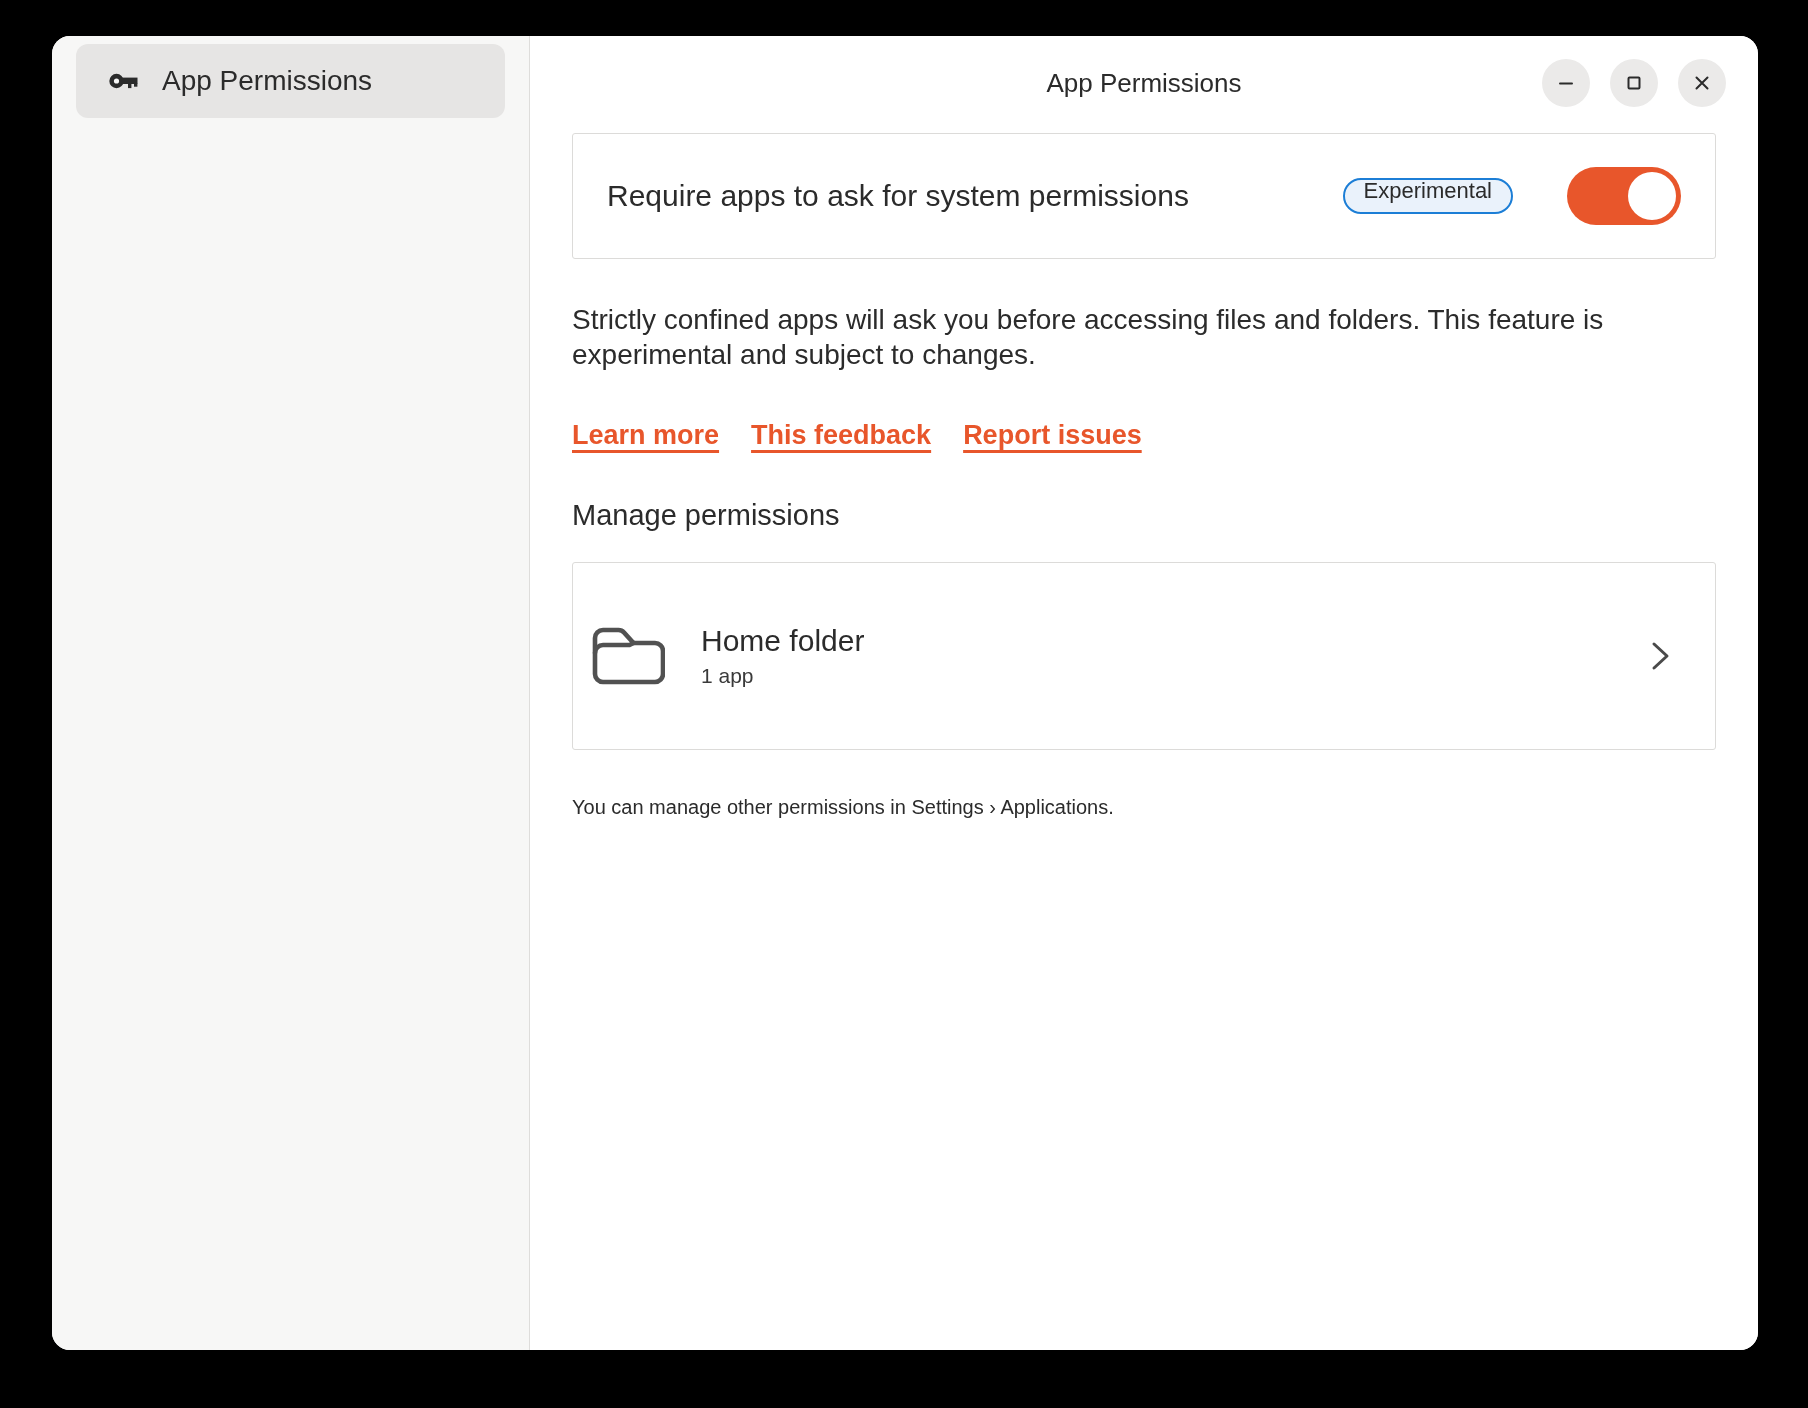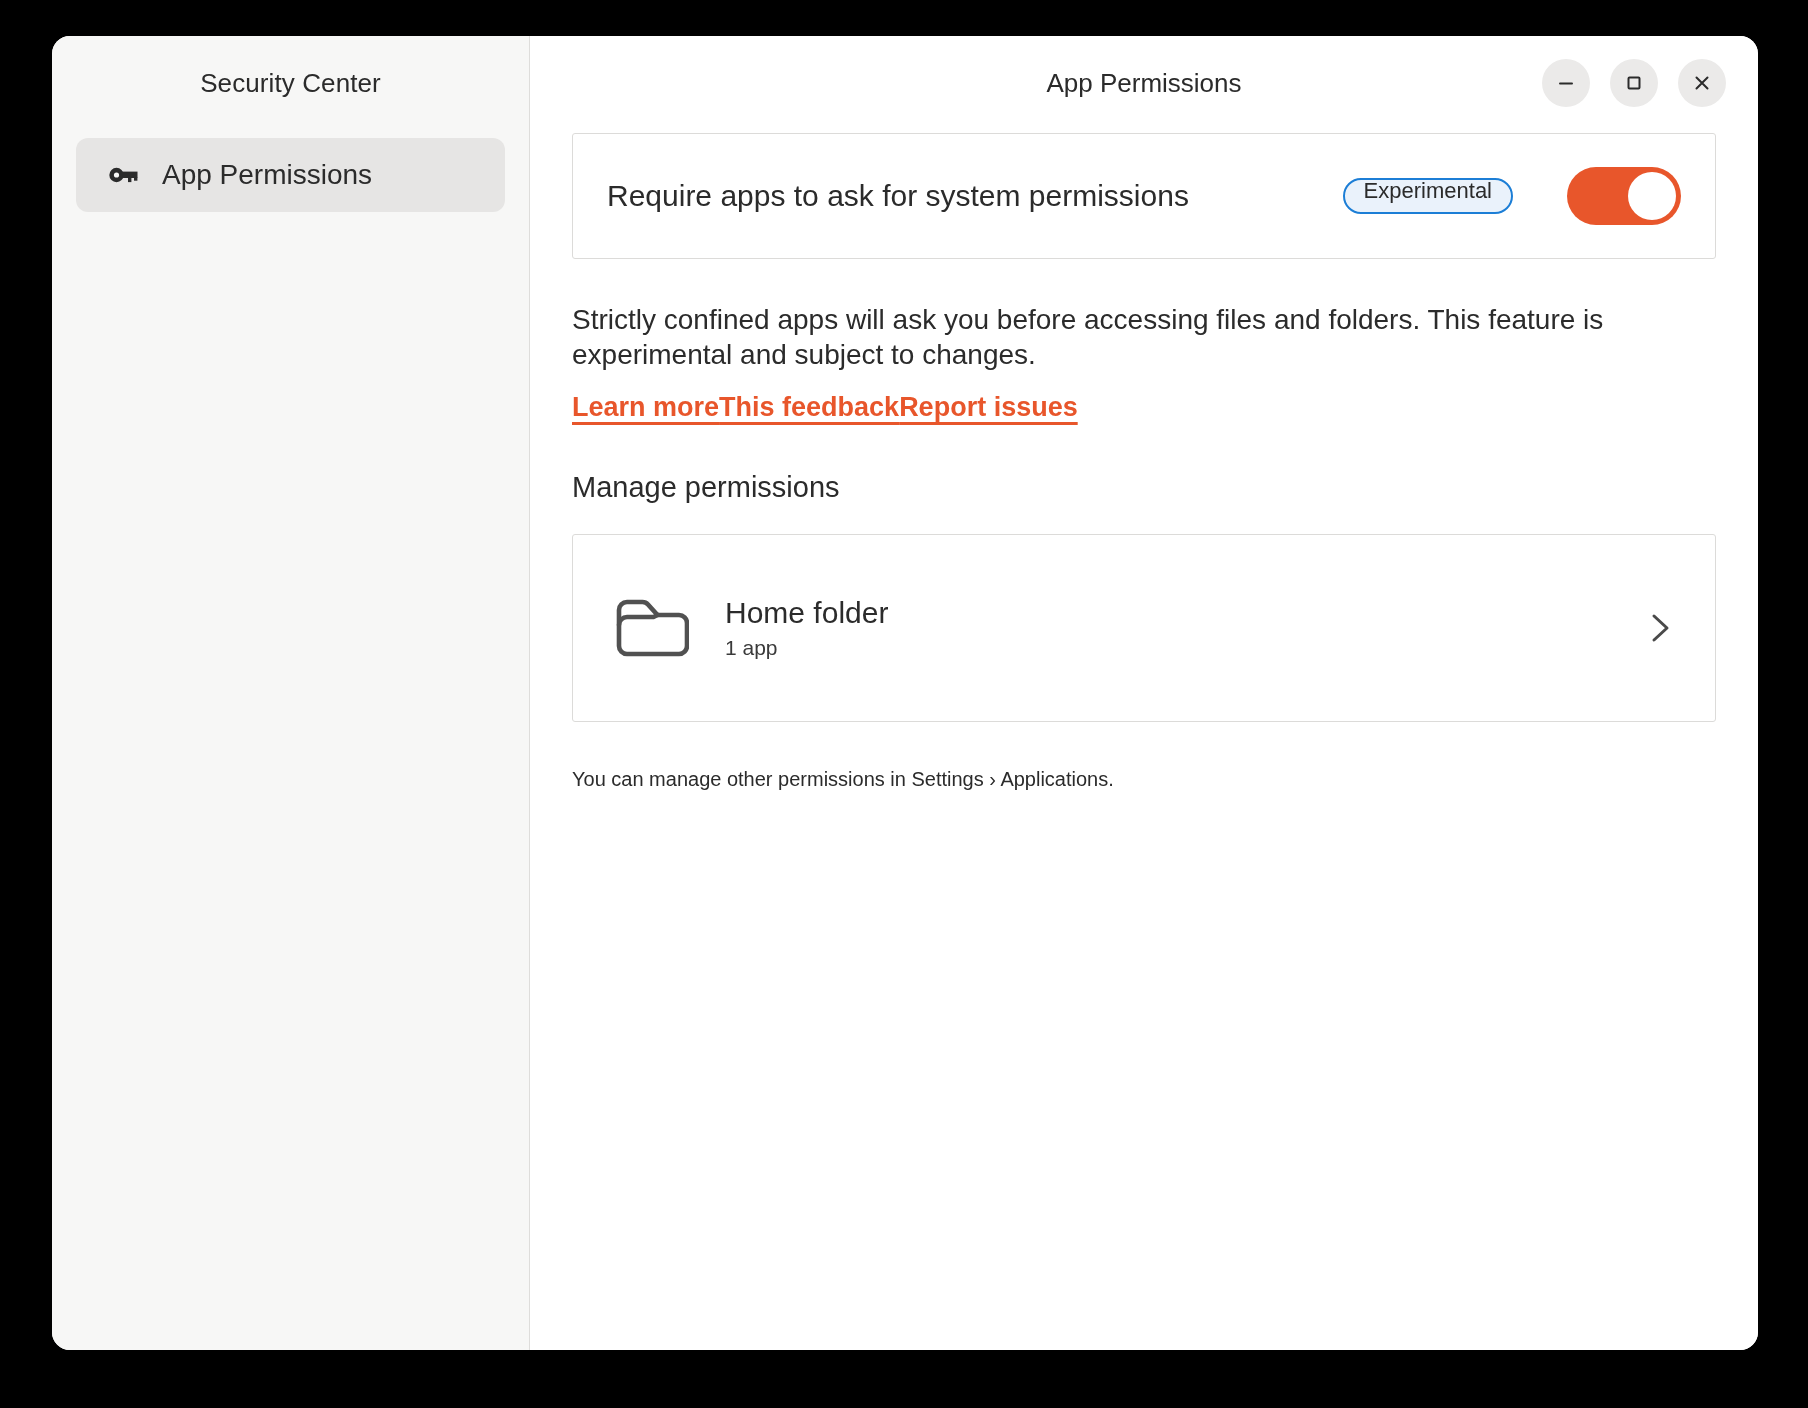--- a/index.html
+++ b/index.html
@@ -182,22 +182,23 @@
   .description {
     margin-top: 44px;
     font-size: 28px;
     line-height: 1.24;
     color: #2b2b2b;
     max-width: 1105px;
   }
 
   
   .links {
-    margin-top: 20px;
-    display: flex;
+    margin-top: 48px;
+    display: flex;
+    gap: 32px;
   }
   .link {
     font-size: 27px;
     font-weight: 700;
     color: #e8562b;
     text-decoration: underline;
     text-underline-offset: 6px;
     text-decoration-thickness: 3px;
     cursor: pointer;
   }
@@ -209,21 +210,21 @@
     color: #2b2b2b;
     font-weight: 400;
   }
 
   
   .folder-card {
     margin-top: 30px;
     height: 186px;
     display: flex;
     align-items: center;
-    padding: 0 38px 0 40px;
+    padding: 0 38px 0 16px;
     cursor: pointer;
   }
   .folder-icon {
     width: 76px;
     height: 68px;
     flex-shrink: 0;
     display: flex;
     align-items: center;
     justify-content: center;
   }
@@ -254,23 +255,20 @@
     font-size: 20px;
     color: #2b2b2b;
   }
 </style>
 </head>
 <body>
 
 <div class="window">
 
   <div class="sidebar">
-    <div class="sidebar-header">
-      <div class="sidebar-title">Security Center</div>
-    </div>
     <div class="sidebar-list">
       <div class="sidebar-item selected">
         <span class="key-icon">
           <svg width="34" height="34" viewBox="0 0 34 34" aria-hidden="true">
             <circle cx="10.5" cy="17" r="7.2" fill="#2b2b2b"></circle>
             <rect x="15" y="13.6" width="16.5" height="6.4" fill="#2b2b2b"></rect>
             <rect x="22" y="19.5" width="3.4" height="4.6" fill="#2b2b2b"></rect>
             <rect x="28" y="19.5" width="3.4" height="3.2" fill="#2b2b2b"></rect>
             <circle cx="10.5" cy="17" r="2.6" fill="#f7f7f6"></circle>
           </svg>

